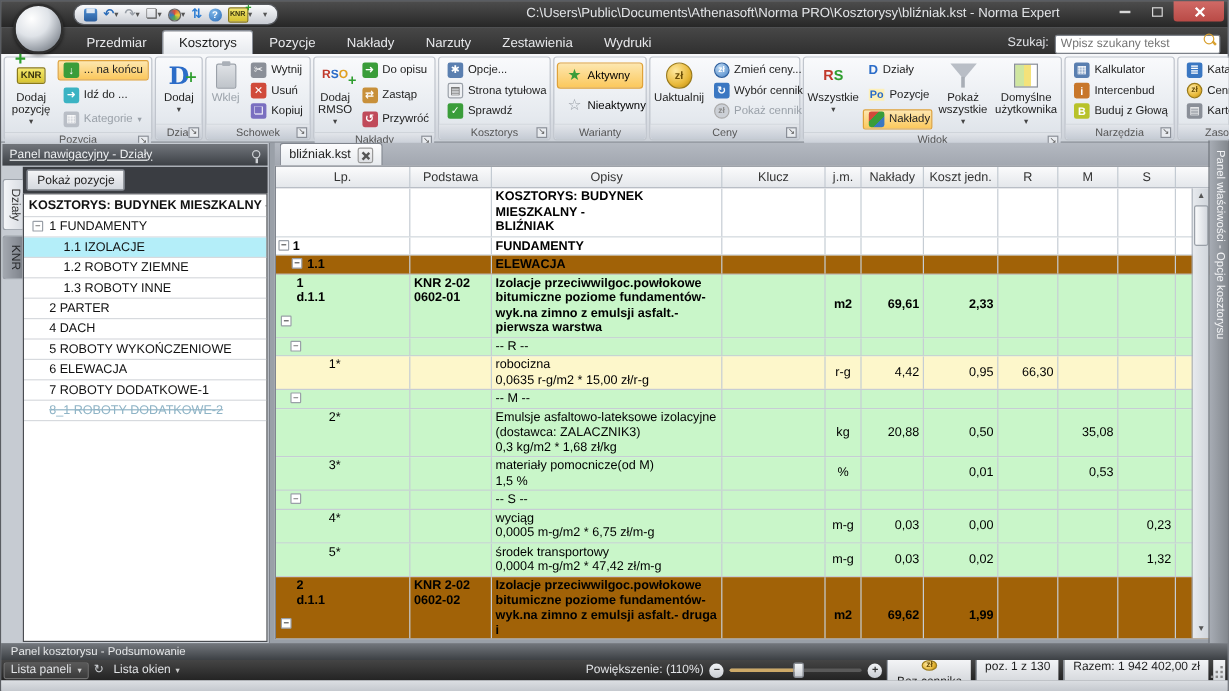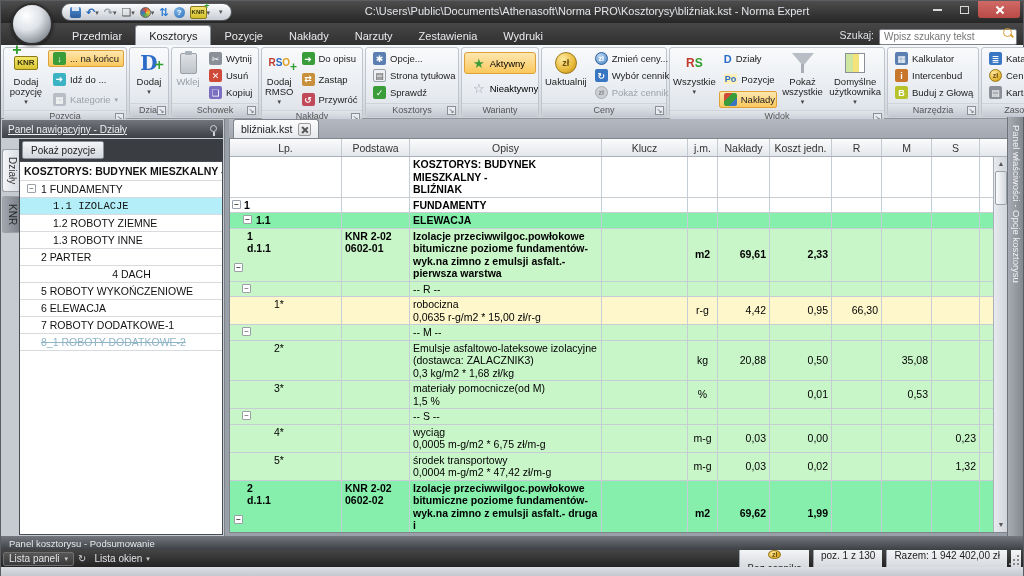--- a/index.html
+++ b/index.html
@@ -17,21 +17,21 @@
     background:linear-gradient(#fbfcfd,#c8ccd3); border:1px solid #55585d; border-radius:9px; padding:0 8px; z-index:20; }
   .qic { font-size:11px; line-height:11px; color:#2b6cb8; font-weight:bold; display:inline-flex; align-items:center; }
   .qic.gray { color:#9aa0a8; }
   .qcaret { font-size:7px; color:#555; }
   .ic-save { width:11px; height:11px; background:linear-gradient(#4f8fd3,#2b5d9c); border-radius:2px; position:relative; }
   .ic-save::after { content:""; position:absolute; left:2px; top:0; width:7px; height:4px; background:#dce6f2; }
   .ic-knr-s { font-size:6px; font-weight:bold; color:#3a3510; background:linear-gradient(#f3e66e,#d4c02f); border:1px solid #8a7a1a; border-radius:2px; padding:0 1px; position:relative; }
   .ic-knr-s::before { content:"+"; position:absolute; right:-4px; top:-6px; color:#2f9e2f; font-size:9px; font-weight:bold; }
   .ic-help { width:11px; height:11px; border-radius:50%; background:radial-gradient(circle at 35% 30%,#7db6e8,#2b6cb8); color:#fff; font-size:8px; font-weight:bold; display:flex; align-items:center; justify-content:center; }
   .ic-orb-sm { width:11px; height:11px; border-radius:50%; background:conic-gradient(#d94f3c,#f0c93a,#59a84e,#3a77c2,#d94f3c); border:1px solid #666; }
-  .win-title { position:absolute; left:290px; right:140px; top:4px; text-align:center; color:#e3e5e8; font-size:11px; white-space:nowrap; overflow:hidden; }
+  .win-title { position:absolute; left:290px; right:140px; top:4px; text-align:right; color:#e3e5e8; font-size:11px; white-space:nowrap; overflow:hidden; }
   .win-controls { position:absolute; right:3px; top:0; display:flex; height:17px; z-index:25; }
   .wc { width:27px; display:flex; align-items:center; justify-content:center; }
   .wc-min-glyph { width:9px; height:2px; background:#d8d8d8; }
   .wc-max-glyph { width:9px; height:8px; border:1.5px solid #d8d8d8; }
   .wc.close { width:42px; background:linear-gradient(#d06a66,#b94a46); border-radius:0 0 3px 3px; }
   .wc-x { position:relative; width:9px; height:9px; }
   .wc-x::before,.wc-x::after { content:""; position:absolute; left:4px; top:0; width:2px; height:10px; background:#fff; }
   .wc-x::before { transform:rotate(45deg);} .wc-x::after { transform:rotate(-45deg);}
 
   
@@ -107,42 +107,42 @@
   .navtop { position:absolute; left:18px; top:20px; right:1px; height:22px; background:#3a3d42; display:flex; align-items:center; }
   .pokazbtn { margin-left:3px; height:18px; background:linear-gradient(#f4f5f7,#d4d8de); border:1px solid #8a8f98; border-radius:2px;
     font-size:10px; color:#222; display:flex; align-items:center; padding:0 8px; }
   .vtabs { position:absolute; left:1px; top:30px; width:17px; display:flex; flex-direction:column; gap:4px; }
   .vtab { writing-mode:vertical-rl; font-size:10px; color:#333; background:linear-gradient(90deg,#f4f5f7,#d9dde3);
     border:1px solid #9aa0a8; border-right:none; border-radius:3px 0 0 3px; padding:7px 1px; text-align:center; }
   .vtab.dark { background:linear-gradient(90deg,#a2a7af,#7e838b); color:#26282b; }
   .treewrap { position:absolute; left:18px; top:42px; right:1px; bottom:1px; background:#fff; border:1px solid #4a4d52; overflow:hidden; }
   .titem { height:17px; display:flex; align-items:center; font-size:10.5px; color:#111; border-bottom:1px solid #d7dade; position:relative; }
   .titem.root { font-weight:bold; height:19px; white-space:nowrap; overflow:hidden; }
-  .titem.sel { background:#b4eef9;font-family:Liberation Mono, monospace; }
+  .titem.sel { background:#b4eef9; }
   .titem.strike { color:#8fb4c6; text-decoration:line-through; }
   .minusbox { width:9px; height:9px; border:1px solid #9aa0a8; background:#fff; border-radius:1px; flex:none;
     font-size:8px; line-height:7px; text-align:center; color:#444; position:absolute; }
   .minusbox::before { content:"−"; }
 
   
   .docbar { position:absolute; left:228px; top:118px; width:780px; height:19px; background:linear-gradient(#b4b9c1,#a2a7b0); display:flex; align-items:flex-end; }
   .doctab { margin-left:4px; height:19px; background:linear-gradient(#fdfdfe,#e7eaee); border:1px solid #80858e; border-bottom:none;
     border-radius:3px 3px 0 0; font-size:10.5px; color:#222; display:flex; align-items:center; gap:6px; padding:0 7px; }
   .tabx { width:13px; height:13px; border:1px solid #999; border-radius:2px; background:linear-gradient(#f4f4f5,#dcdee2); position:relative; }
   .tabx::before,.tabx::after { content:""; position:absolute; left:5px; top:2px; width:1.5px; height:8px; background:#555; }
   .tabx::before { transform:rotate(45deg);} .tabx::after { transform:rotate(-45deg);}
 
   .gridwrap { position:absolute; left:228px; top:137px; width:780px; height:395px; background:#fff; border:1px solid #80858e; overflow:hidden; }
   .thead { display:flex; height:18px; background:linear-gradient(#fbfbfc,#e4e7eb); border-bottom:1px solid #aab0b8; }
   .th { font-size:10.5px; color:#333; display:flex; align-items:center; justify-content:center; border-right:1px solid #c3cad2; flex:none; }
   .c0{width:112px}.c1{width:68px}.c2{width:192px}.c3{width:86px}.c4{width:30px}.c5{width:52px}.c6{width:62px}.c7{width:50px}.c8{width:50px}.c9{width:48px}
   .tbody { position:absolute; left:0; top:18px; right:0; bottom:0; overflow:hidden; }
   .trow { display:flex; border-bottom:1px solid #c6cdd4; font-size:10.5px; align-items:stretch; }
   .trow.bold { font-weight:bold; }
-  .bg-white{background:#fff}.bg-green{background:#c9f6c9}.bg-yellow{background:#fdf7cb}.bg-cyan{background:#86efac}
+  .bg-white{background:#fff}.bg-green{background:#c9f6c9}.bg-yellow{background:#fdf7cb}.bg-cyan{background:#a16207}
   .cell { border-right:1px solid #c6cdd4; padding:1px 3px; white-space:pre-line; line-height:12.5px; overflow:hidden; flex:none; position:relative; }
   .cell.num { display:flex; align-items:center; justify-content:flex-end; white-space:nowrap; }
   .cell.ctr { display:flex; align-items:center; justify-content:center; white-space:nowrap; }
   .fill { flex:1; }
   .vscroll { position:absolute; right:0; top:18px; bottom:0; width:15px; background:linear-gradient(90deg,#e7eaee,#cfd4da);
     border-left:1px solid #aab0b8; }
   .varrow { position:absolute; left:2px; width:10px; height:10px; font-size:7px; color:#555; text-align:center; line-height:10px; }
   .vthumb { position:absolute; left:1px; top:14px; width:12px; height:34px; background:linear-gradient(90deg,#fafbfc,#d4d8de);
     border:1px solid #9aa0a8; border-radius:2px; }
 
@@ -526,21 +526,21 @@
           </div>
           <div class="titem" style="padding-left: 33px;">
             <span>1.2 ROBOTY ZIEMNE</span>
           </div>
           <div class="titem" style="padding-left: 33px;">
             <span>1.3 ROBOTY INNE</span>
           </div>
           <div class="titem" style="padding-left: 21px;">
             <span>2 PARTER</span>
           </div>
-          <div class="titem" style="padding-left: 21px; justify-content: center;">
+          <div class="titem" style="padding-left: 21px;">
             <span>4 DACH</span>
           </div>
           <div class="titem" style="padding-left: 21px;">
             <span>5 ROBOTY  WYKOŃCZENIOWE</span>
           </div>
           <div class="titem" style="padding-left: 21px;">
             <span>6 ELEWACJA</span>
           </div>
           <div class="titem" style="padding-left: 21px;">
             <span>7 ROBOTY DODATKOWE-1</span>
@@ -780,20 +780,29 @@
     <div class="sb-box">
       <span>Lista paneli</span>
         <span class="caret" style="color:#ccc">▾</span>
     </div>
     <span class="refresh">↻</span>
     <div class="sb-plain">
       <span>Lista okien</span>
         <span class="caret" style="color:#ccc">▾</span>
     </div>
     <div style="flex:1"></div>
+    <div class="zoomcluster">
+      <span>Powiększenie: (110%)</span>
+      <span class="zbtn">−</span>
+      <span class="ztrack">
+          <span class="zfill"></span>
+          <span class="zthumb"></span>
+        </span>
+      <span class="zbtn">+</span>
+    </div>
     <div class="seg">
       <span class="gi-coin sm">zł</span>
       <span>Bez cennika</span>
     </div>
     <div class="seg">
         <span>poz. 1 z 130</span>
       </div>
     <div class="seg">
         <span>Razem: 1 942 402,00 zł</span>
       </div>

